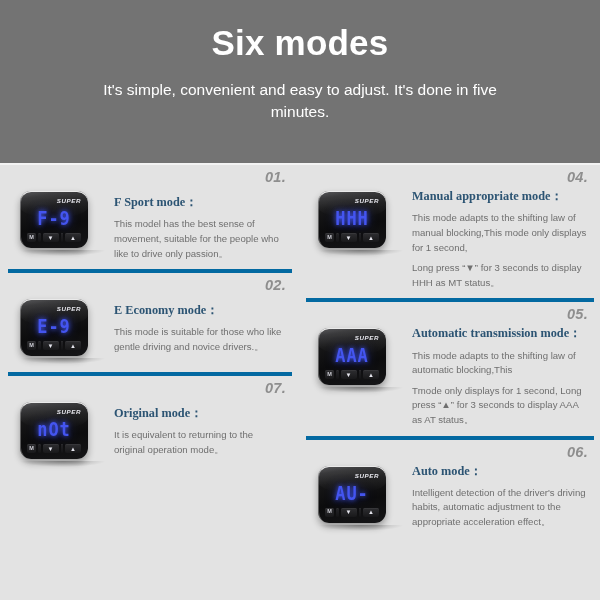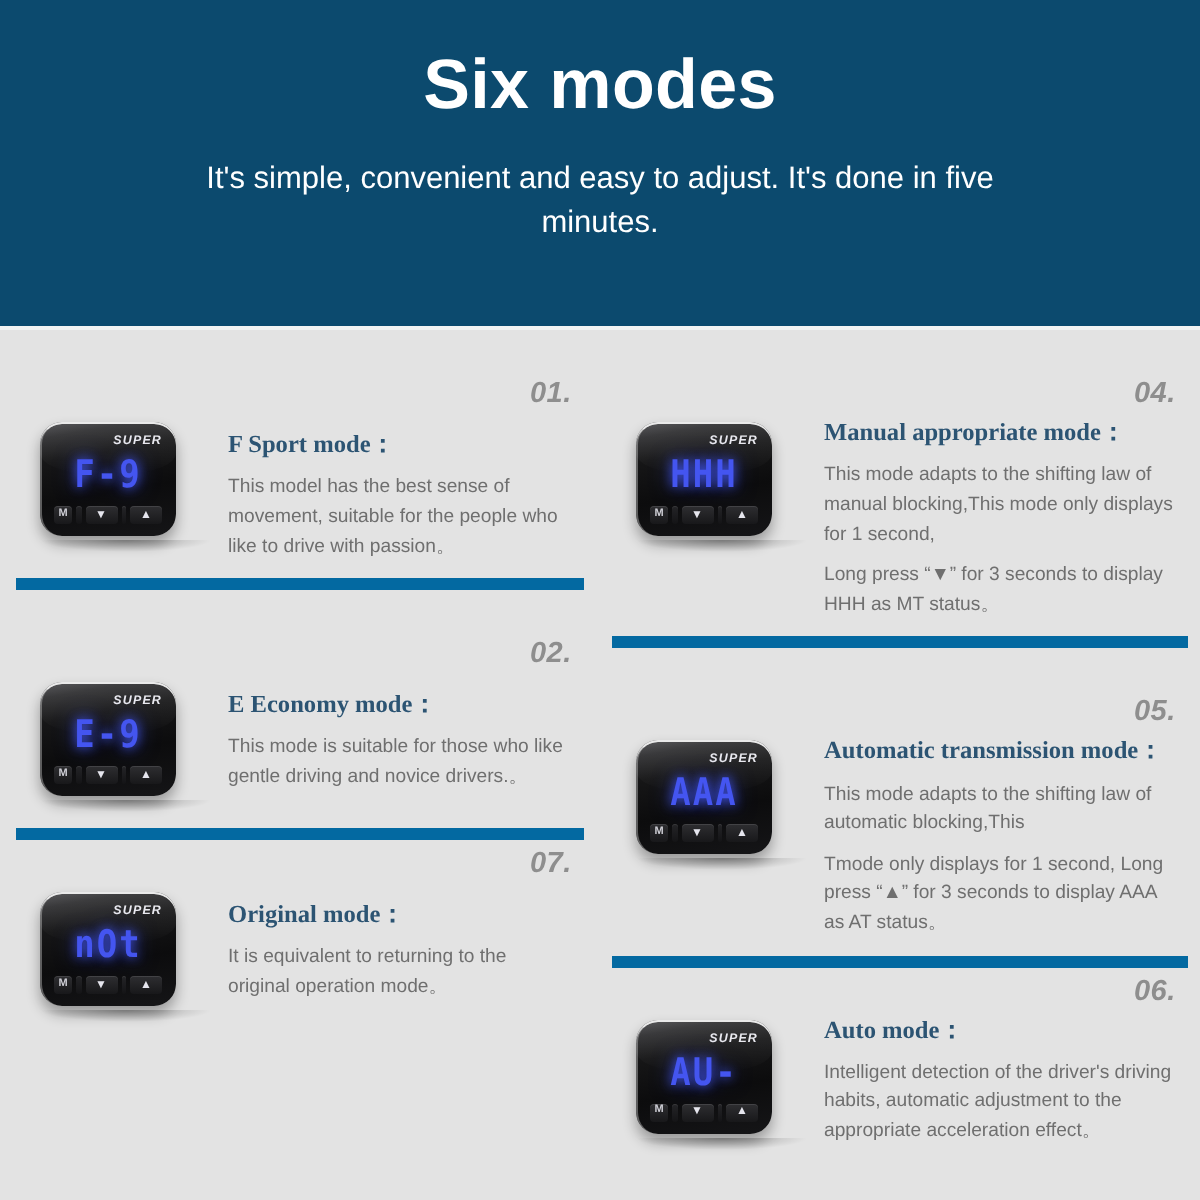--- a/index.html
+++ b/index.html
@@ -8,21 +8,21 @@
     background:#e3e3e3;
     font-family:"Liberation Sans","DejaVu Sans",sans-serif;
     -webkit-font-smoothing:antialiased;
   }
   .page{position:relative;width:600px;height:600px;background:#e3e3e3;}
 
   
   .hero{
     position:relative;
     height:163px;
-    background:#0c4a6e;
+    background:#737373;
     box-sizing:border-box;
     padding-top:24px;
     text-align:center;
   }
   .hero-title{
     color:#ffffff;
     font-size:35px;
     font-weight:bold;
     letter-spacing:.2px;
     line-height:1.1;
@@ -49,21 +49,21 @@
   }
   .col{width:300px;box-sizing:border-box;}
   .col-left{padding:0 8px 0 8px;}
   .col-right{padding:0 6px 0 6px;}
 
   .mode-row{
     position:relative;
     box-sizing:border-box;
     padding:10px 4px 8px 4px;
   }
-  .mode-row.divided{border-bottom:6px solid #0369a1;margin-top:20px;}
+  .mode-row.divided{border-bottom:4px solid #0369a1;}
 
   .num{
     position:absolute;
     right:6px;
     top:4px;
     font-style:italic;
     font-weight:bold;
     font-size:14.5px;
     color:#8e8e8e;
     letter-spacing:.3px;
@@ -201,21 +201,21 @@
                 <div class="btn btn-bar"></div>
                 <div class="btn btn-up">
                     <span class="tri">▲</span>
                   </div>
               </div>
             </div>
             <div class="device-shadow"></div>
           </div>
           <div class="txt">
             <div class="mode-title">F Sport mode：</div>
-            <p class="mode-p">This model has the best sense of movement, suitable for the people who like to drive with passion。</p>
+            <p class="mode-p">This model has the best sense of movement, suitable for the people who like to drive only passion。</p>
           </div>
         </div>
       </div>
 
       <div class="mode-row divided">
         <div class="num">02.</div>
         <div class="row-body">
           <div class="device-wrap">
             <div class="device">
               <div class="brand">SUPER</div>

